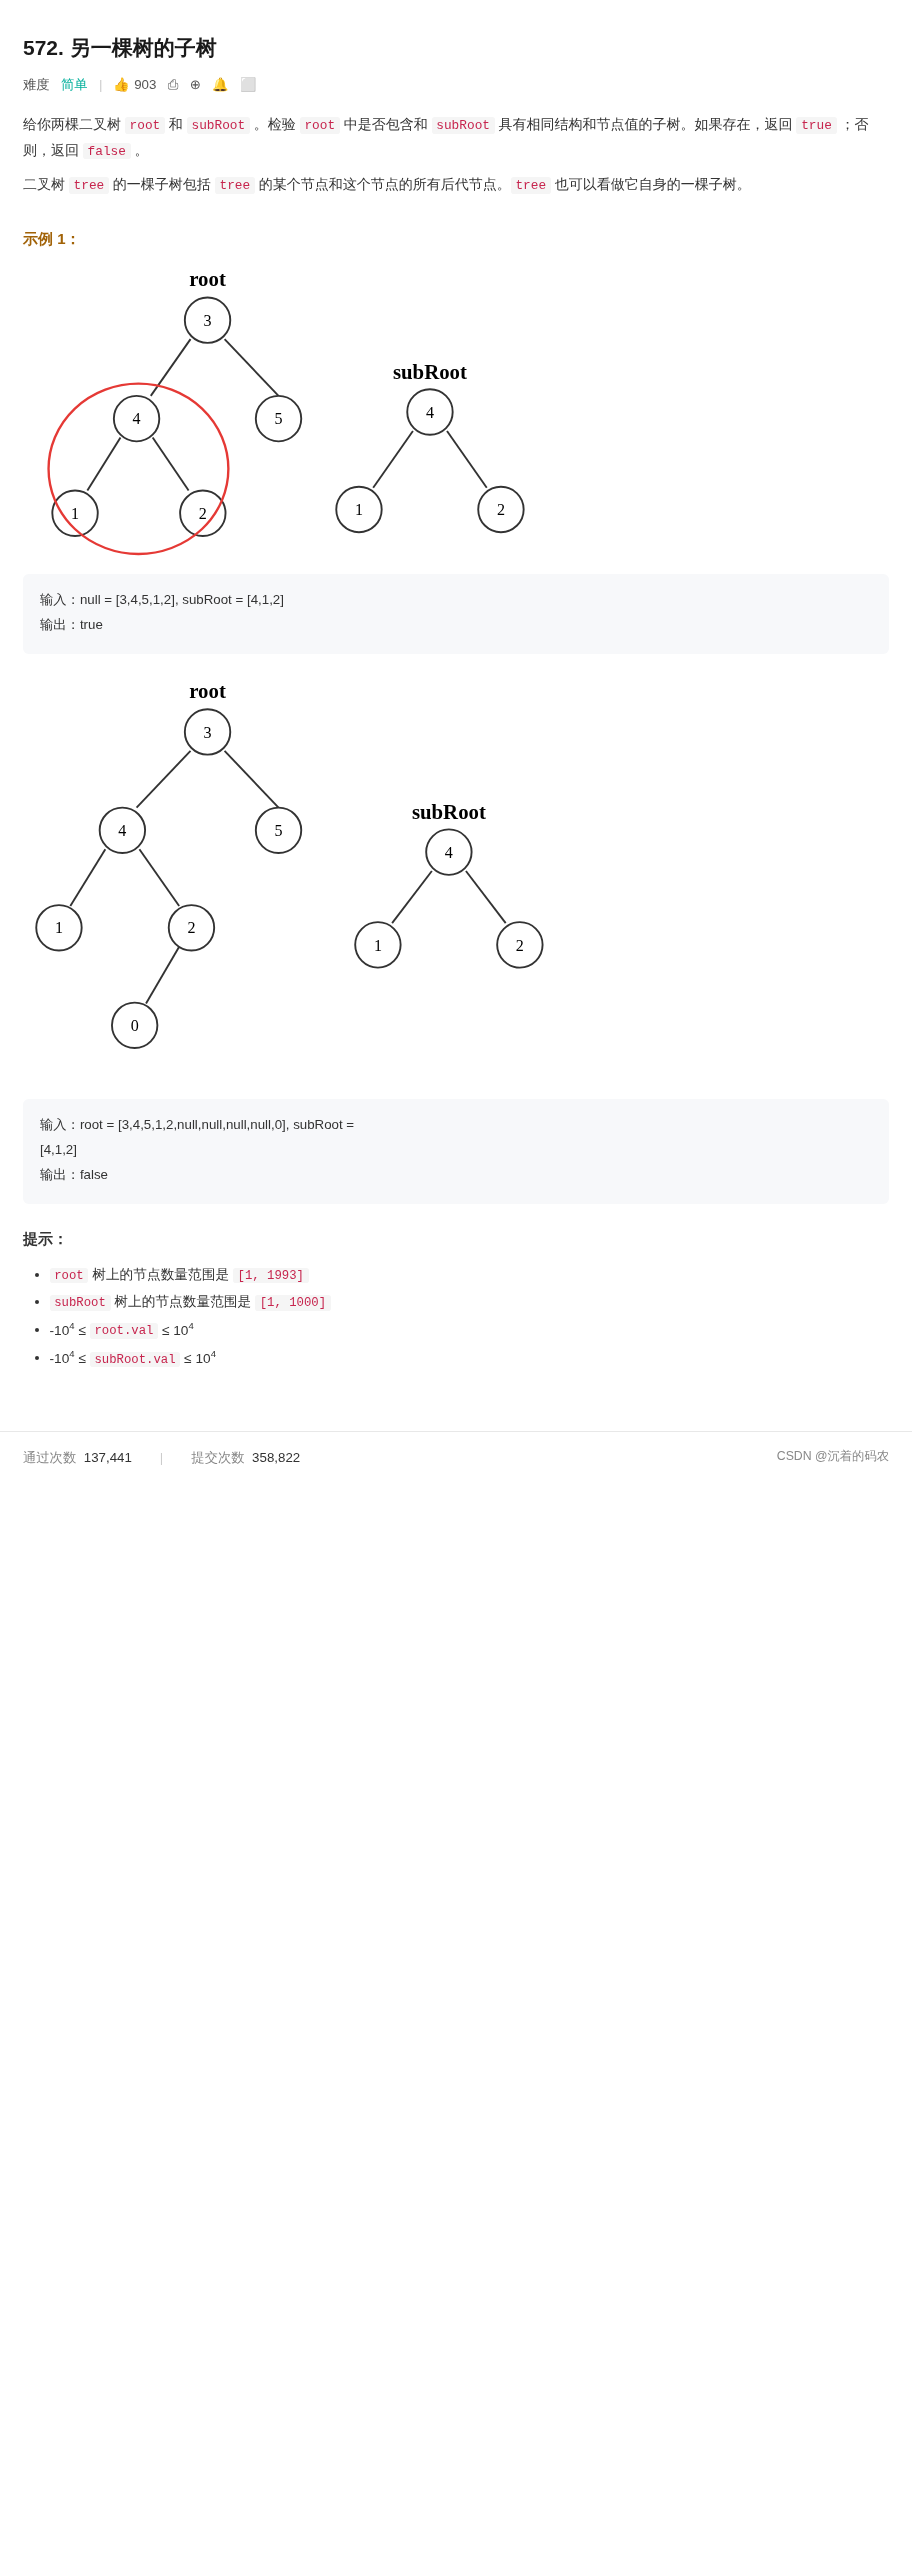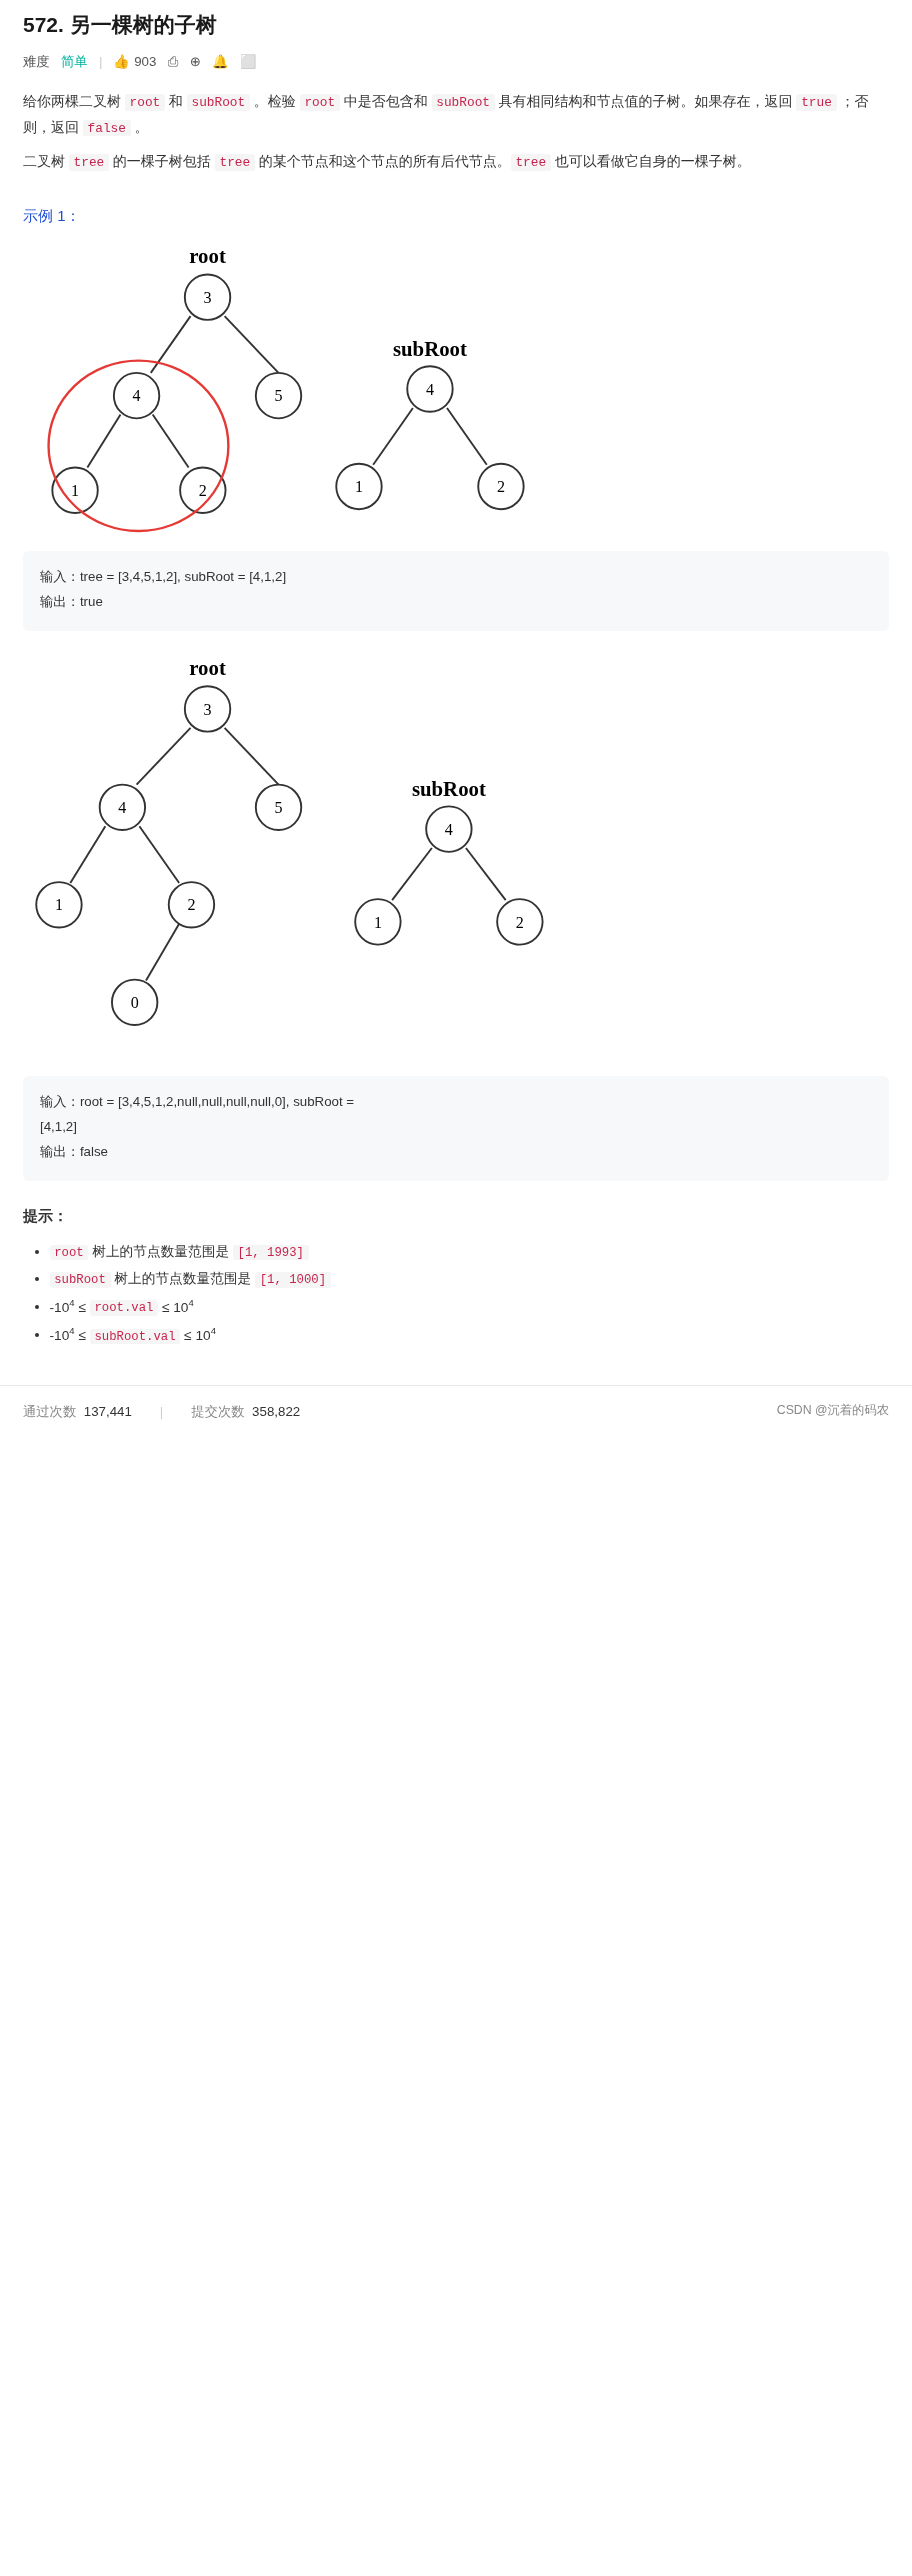--- a/index.html
+++ b/index.html
@@ -6,21 +6,21 @@
     body {
       font-family: -apple-system, BlinkMacSystemFont, 'Segoe UI', sans-serif;
       background: #fff;
       color: #333;
       font-size: 14px;
       line-height: 1.6;
       width: 912px;
       min-height: 2576px;
     }
     .container {
-      padding: 8px 23px;
+      padding: 31px 23px;
       max-width: 912px;
     }
     .title {
       font-size: 21px;
       font-weight: bold;
       margin-bottom: 9.5px;
       color: #1a1a1a;
     }
     .difficulty-row {
       display: flex;
@@ -51,23 +51,23 @@
     code {
       background: #f5f5f5;
       padding: 0.9px 4.7px;
       border-radius: 2.8px;
       font-family: 'Courier New', Courier, monospace;
       font-size: 12.8px;
       color: #c7254e;
     }
     .section-title {
       font-size: 15px;
-      font-weight: normal;
+      font-weight: bold;
       margin: 19px 0 13.3px 0;
-      color: #1d4ed8;
+      color: #a16207;
     }
     .example-box {
       background: #f7f8fa;
       border-radius: 5.7px;
       padding: 15px 17px;
       margin-bottom: 23px;
       font-size: 13.3px;
     }
     .example-box .line { margin-bottom: 3.8px; }
     .diagram-area {
@@ -188,21 +188,21 @@
 
       <circle cx="355" cy="258" r="24" fill="white" stroke="#333" stroke-width="2"></circle>
       <text x="355" y="264" font-size="17" text-anchor="middle" font-family="serif">1</text>
 
       <circle cx="505" cy="258" r="24" fill="white" stroke="#333" stroke-width="2"></circle>
       <text x="505" y="264" font-size="17" text-anchor="middle" font-family="serif">2</text>
     </svg>
   </div>
 
   <div class="example-box">
-    <div class="line">输入：tree = [3,4,5,1,2], subRoot = [4,1,2]</div>
+    <div class="line">输入：null = [3,4,5,1,2], subRoot = [4,1,2]</div>
     <div class="line">输出：true</div>
   </div>
 
 
   <div class="diagram-area">
     <svg class="tree-svg" width="530" height="407" viewBox="0 0 560 430" style="font-size:15px">
 
       <text x="195" y="22" font-size="22" font-weight="bold" font-family="serif" text-anchor="middle">root</text>
 
       <circle cx="195" cy="58" r="24" fill="white" stroke="#333" stroke-width="2"></circle>

